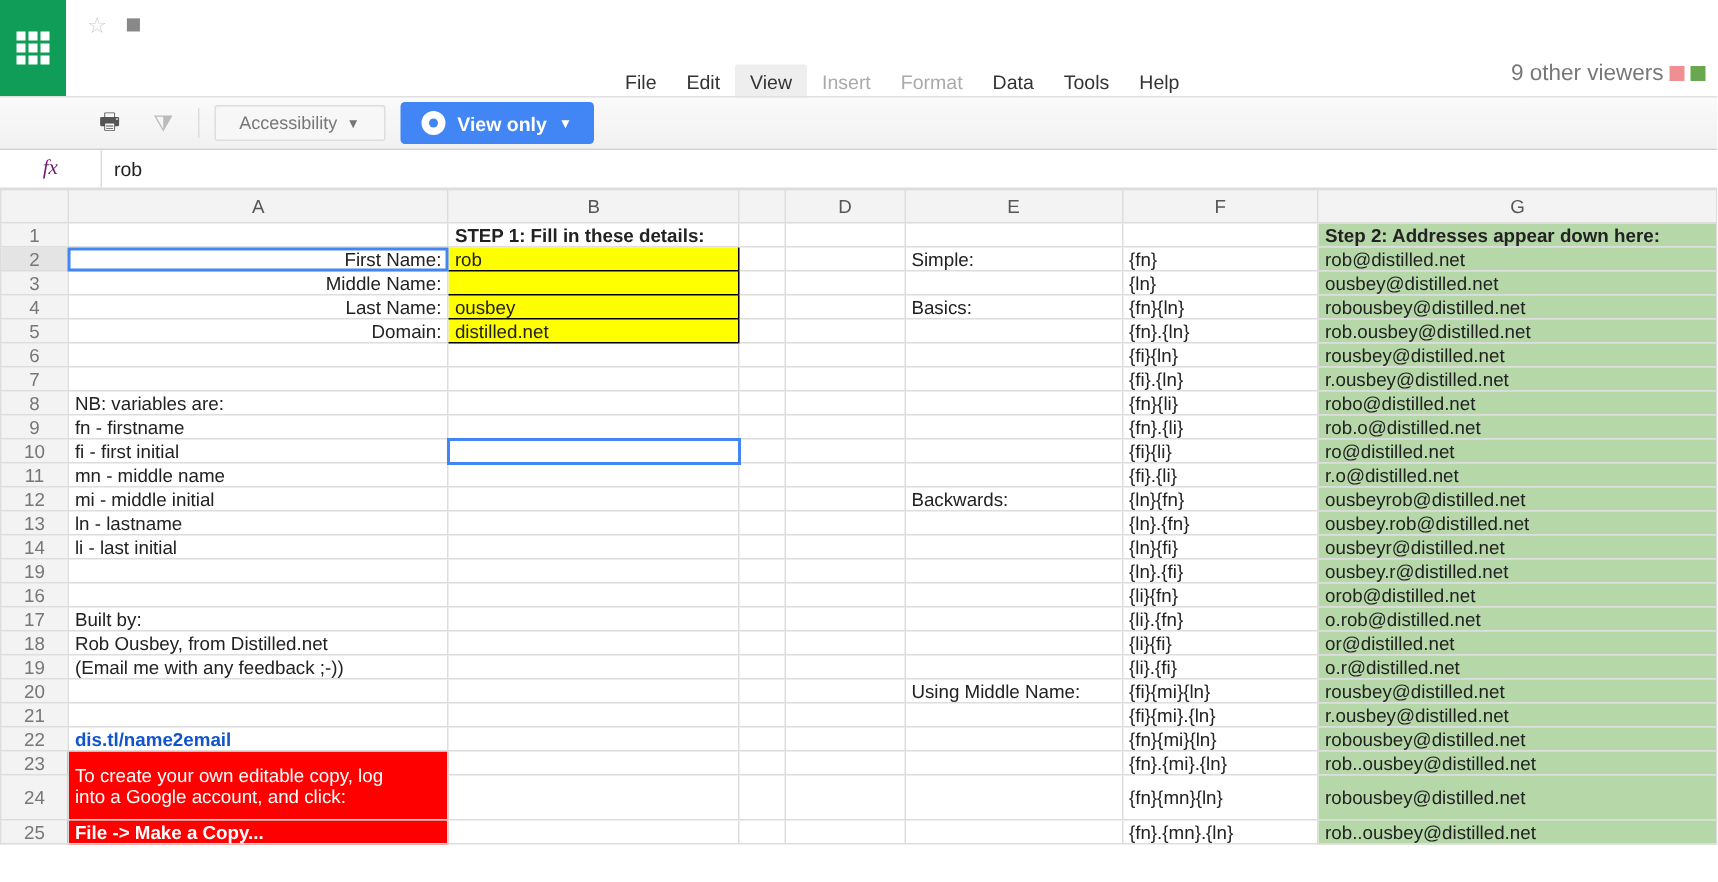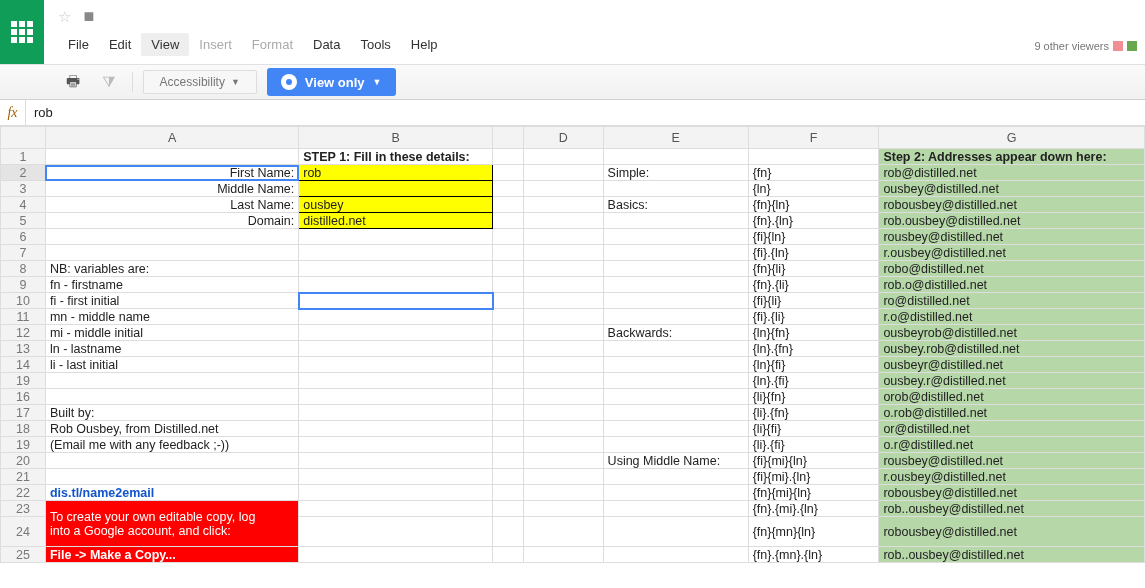--- a/index.html
+++ b/index.html
@@ -6,35 +6,35 @@
   html, body { margin:0; padding:0; font-family: Arial, sans-serif; font-size:13px; color:#222; background:#fff; overflow:hidden; width:1145px; height:588px;}
   .top-row { display:flex; align-items:flex-start; height:64px;}
   .logo { width:44px; height:64px; background:#0f9d58; display:flex; align-items:center; justify-content:center;}
   .logo-grid { width:22px; height:22px; display:grid; grid-template-columns:repeat(3,1fr); grid-template-rows:repeat(3,1fr); gap:2px;}
   .logo-grid div{ background:#fff;}
   .title-area { flex:1; padding:6px 0 0 14px;}
   .title-line { display:flex; align-items:center; gap:12px;}
   .doc-title { font-size:18px; color:#555;}
   .star { color:#ccc; font-size:15px;}
   .folder { color:#888; font-size:18px;}
-  .menubar { display:flex; gap:0px; margin-top:6px;}
+  .menubar { display:flex; gap:0px; margin-top:16px;justify-content:center;}
   .menubar span { padding:4px 10px; font-size:13px; color:#333; cursor:pointer;}
   .menubar span.active { background:#eee; border-radius:2px;}
   .menubar span.disabled { color:#aaa;}
-  .viewers { position:absolute; right:8px; top:40px; font-size:11px; color:#777; display:flex; align-items:center; gap:4px;}
+  .viewers { position:absolute; right:8px; top:40px; font-size:15px; color:#777; display:flex; align-items:center; gap:4px;}
   .sw { width:10px; height:10px; display:inline-block;}
   .toolbar { height:36px; border-top:1px solid #e0e0e0; border-bottom:1px solid #d0d0d0; display:flex; align-items:center; padding:0 8px 0 60px; gap:10px; background:linear-gradient(#fafafa,#f1f1f1); position:relative;}
   .tbtn { color:#555; padding:4px 6px; font-size:15px;}
   .divider { width:1px; height:20px; background:#ddd;}
   .pill { padding:4px 16px; border:1px solid #ddd; border-radius:2px; color:#777; font-size:12px; display:flex; align-items:center; gap:6px; background:#f7f7f7;}
   .view-only { background:#4285f4; color:#fff; border-radius:3px; padding:6px 14px; display:flex; align-items:center; gap:8px; font-size:13px; font-weight:bold;}
   .eye { width:16px; height:16px; border-radius:50%; background:#fff; display:flex; align-items:center; justify-content:center;}
   .eye-inner { width:6px; height:6px; background:#4285f4; border-radius:50%;}
   .fxbar { height:26px; border-bottom:1px solid #ddd; display:flex; align-items:center;}
-  .fxlabel { width:26px; text-align:center; color:#a16207; font-style:italic; font-family:Georgia, serif; font-size:14px; border-right:1px solid #ddd; height:100%; display:flex; align-items:center; justify-content:center;}
+  .fxlabel { width:68px; text-align:center; color:#701a75; font-style:italic; font-family:Georgia, serif; font-size:14px; border-right:1px solid #ddd; height:100%; display:flex; align-items:center; justify-content:center;}
   .fxinput { flex:1; padding:0 8px; color:#222; font-size:13px;}
   .grid-wrap { position:relative; height:462px; overflow:hidden;}
   table { border-collapse:collapse; table-layout:fixed; width:100%;}
   th, td { border:1px solid #ddd; font-size:12.5px; height:16px; padding:0 4px; white-space:nowrap; text-align:left; vertical-align:middle;}
   th { background:#f3f3f3; color:#555; font-weight:normal; text-align:center; height:22px;}
   .rowhead { background:#f3f3f3; text-align:center; color:#777; width:44px;}
   .sel-row .rowhead, .rowhead.sel { background:#e4e4e4;}
   .corner { background:#f3f3f3;}
   td { background:#fff;}
   .right { text-align:right;}

